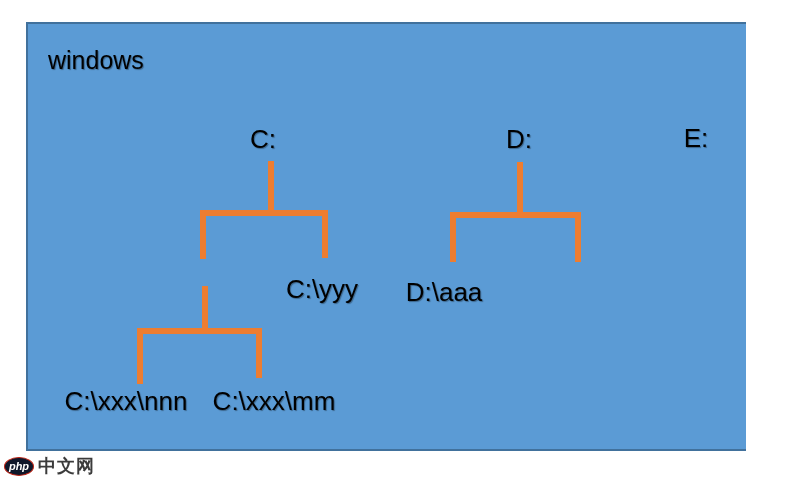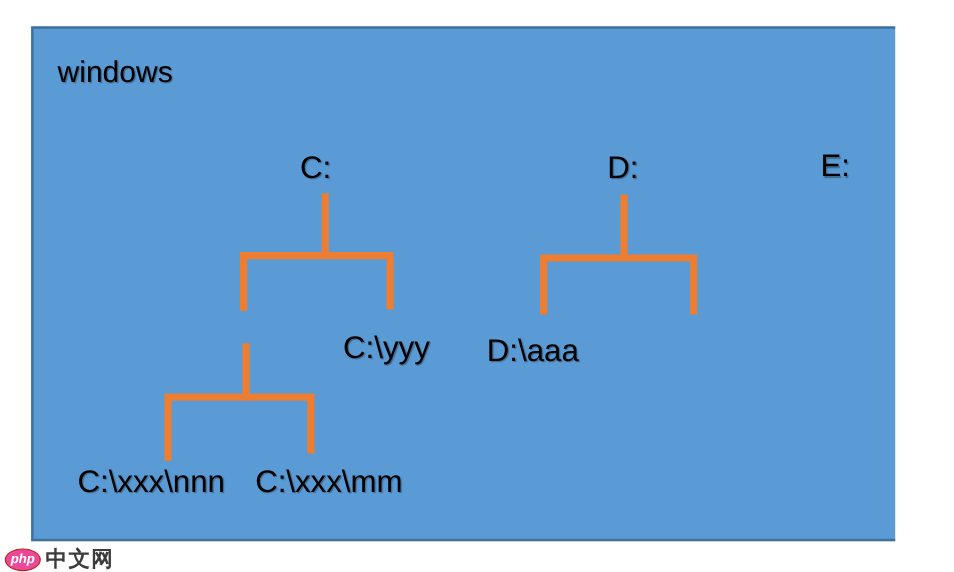--- a/index.html
+++ b/index.html
@@ -58,21 +58,21 @@
     position: absolute;
     left: 4px;
     top: 454px;
     display: flex;
     align-items: center;
     gap: 4px;
   }
   .watermark-logo {
     width: 30px;
     height: 19px;
-    background: #ec4899;
+    background: #0f172a;
     border: 1px solid #c02415;
     border-radius: 50%;
     display: flex;
     align-items: center;
     justify-content: center;
     color: #ffffff;
     font-size: 11px;
     font-weight: bold;
     font-style: italic;
     box-sizing: border-box;

